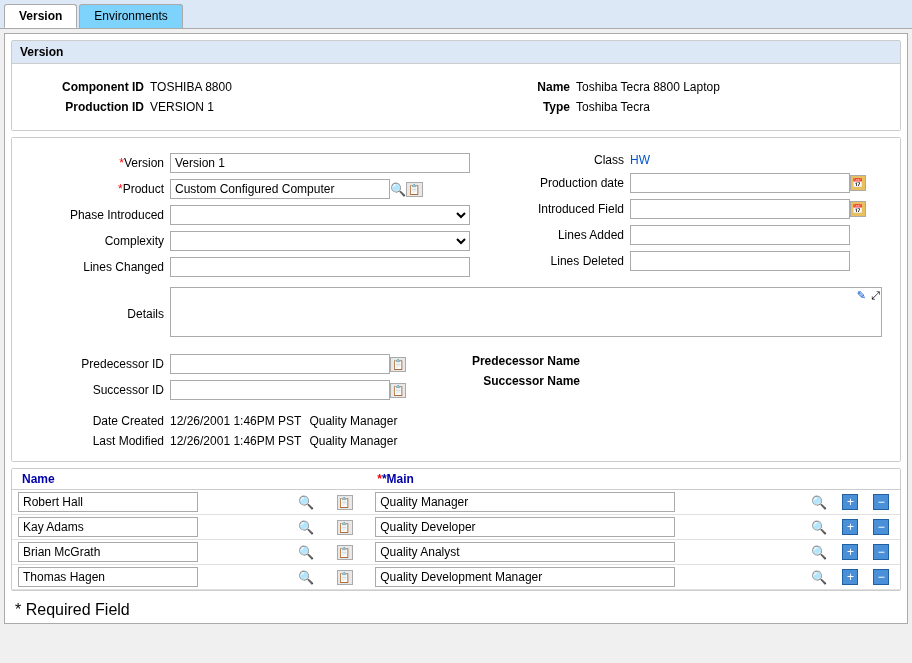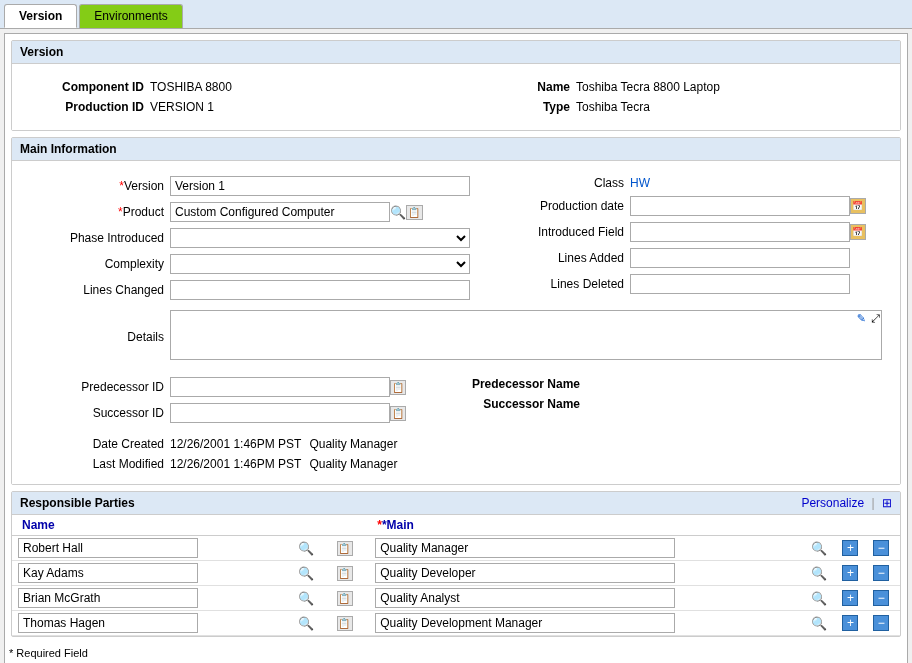--- a/index.html
+++ b/index.html
@@ -1,19 +1,19 @@
 <!DOCTYPE html>
 <html><head>
   <meta charset="utf-8">
   <style>
     * { box-sizing: border-box; margin: 0; padding: 0; }
     body { font-family: Arial, sans-serif; font-size: 12px; background: #f0f0f0; color: #000; }
     
     .tabs-bar { background: #dce8f5; border-bottom: 1px solid #aaa; display: flex; padding: 0 4px; padding-top: 4px; }
-    .tab { padding: 4px 14px; border: 1px solid #aaa; border-bottom: none; background: #84cc16; cursor: pointer; font-size: 12px; margin-right: 2px; border-radius: 3px 3px 0 0; }
+    .tab { padding: 4px 14px; border: 1px solid #aaa; border-bottom: none; background: #7dd3fc; cursor: pointer; font-size: 12px; margin-right: 2px; border-radius: 3px 3px 0 0; }
     .tab.active { background: #fff; font-weight: bold; border-bottom: 1px solid #fff; }
     
     .page-content { background: #fff; border: 1px solid #aaa; margin: 4px; }
     
     .section { border: 1px solid #ccc; margin: 6px; border-radius: 2px; }
     .section-header { background: #dce8f5; padding: 4px 8px; font-weight: bold; font-size: 12px; color: #000; border-bottom: 1px solid #ccc; }
     .section-body { padding: 8px; background: #fff; }
     
     .info-grid { display: grid; grid-template-columns: 1fr 1fr; gap: 2px 20px; padding: 6px 20px; }
     .info-row { display: flex; align-items: center; padding: 2px 0; }
@@ -51,21 +51,21 @@
     
     .name-input { width: 180px; border: 1px solid #aaa; padding: 2px 4px; font-size: 12px; height: 20px; }
     .type-input { width: 300px; border: 1px solid #aaa; padding: 2px 4px; font-size: 12px; height: 20px; }
     
     .btn-plus { background: #4a90d9; color: #fff; border: 1px solid #2060a0; width: 16px; height: 16px; cursor: pointer; font-size: 12px; display: inline-flex; align-items: center; justify-content: center; }
     .btn-minus { background: #4a90d9; color: #fff; border: 1px solid #2060a0; width: 16px; height: 16px; cursor: pointer; font-size: 12px; display: inline-flex; align-items: center; justify-content: center; }
     
     .search-icon-btn { border: none; background: none; cursor: pointer; font-size: 13px; color: #555; }
     .ref-icon-btn { border: 1px solid #aaa; background: #e8e8e8; cursor: pointer; font-size: 10px; padding: 1px; }
     
-    .required-note { padding: 4px 4px; font-size: 11px; color: #000; }
+    .required-note { padding: 4px 10px; font-size: 16px; color: #000; }
     
     .divider-pipe { margin: 0 4px; color: #999; }
     
     .class-value { color: #0055cc; font-size: 12px; }
     
     .pred-label { font-weight: bold; font-size: 12px; min-width: 120px; text-align: right; padding-right: 6px; }
   </style>
 </head>
 <body>
 
@@ -96,21 +96,20 @@
           </div>
           <div class="info-row">
             <span class="info-label">Type</span>
             <span class="info-value">Toshiba Tecra</span>
           </div>
         </div>
       </div>
     </div>
 
     <div class="section">
-      <div class="section-header">Main Information</div>
       <div class="section-body">
         <div class="form-grid">
 
           <div class="form-col">
             <div class="form-row">
               <span class="form-label required">Version</span>
               <input class="form-input form-input-lg" type="text" value="Version 1" style="">
             </div>
             <div class="form-row">
               <span class="form-label required">Product</span>
@@ -205,28 +204,20 @@
           <div class="form-row">
             <span class="form-label">Last Modified</span>
             <span class="datetime-text">12/26/2001  1:46PM PST</span>
             <span class="creator-text">Quality Manager</span>
           </div>
         </div>
       </div>
     </div>
 
     <div class="resp-section">
-      <div class="resp-header">
-        <span class="resp-header-title">Responsible Parties</span>
-        <span class="resp-header-actions">
-          <a>Personalize</a>
-          <span class="divider-pipe">|</span>
-          <span style="cursor:pointer; color:#0000cc;">⊞</span>
-        </span>
-      </div>
       <div>
         <table class="resp-table">
           <thead>
             <tr>
               <th style="color:#0000aa; padding-left:10px; width:220px;">Name</th>
               <th style="width:30px;"></th>
               <th style="width:30px;"></th>
               <th class="required" style="color:#0000aa; width:340px;">*Main</th>
               <th style="width:20px;"></th>
               <th style="width:20px;"></th>

